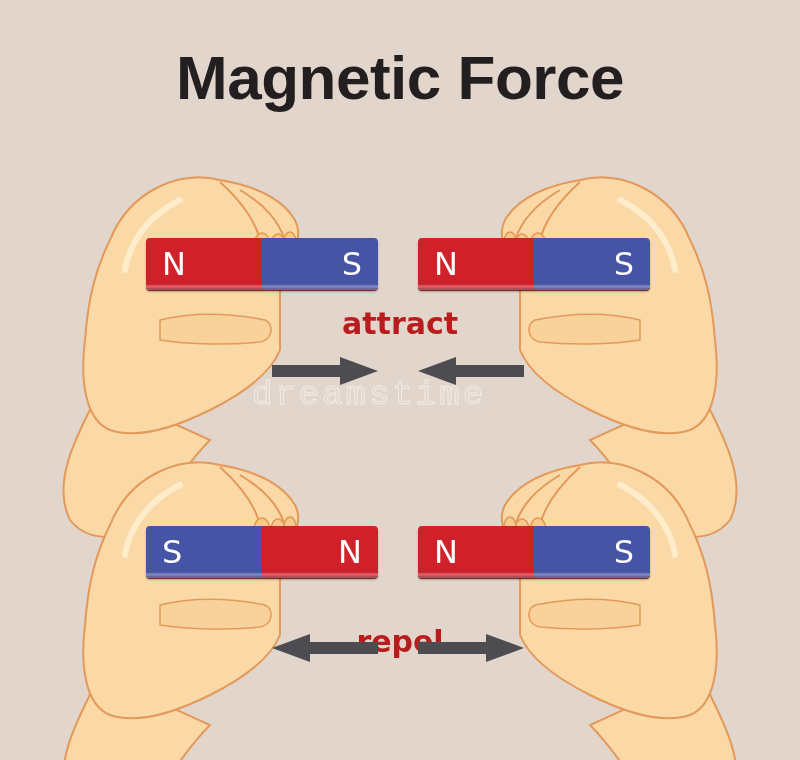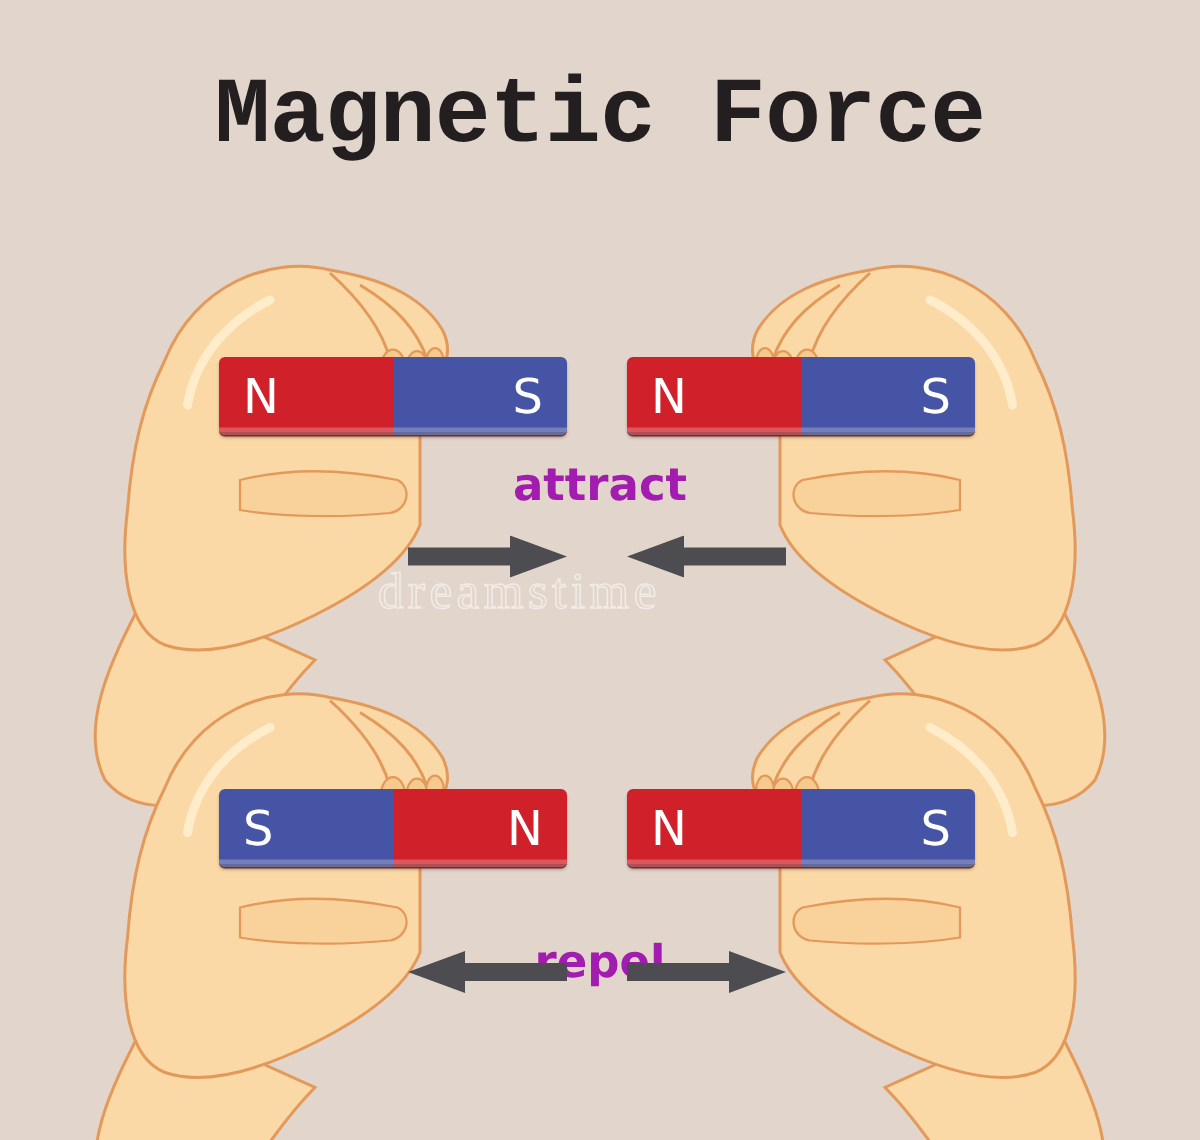--- a/index.html
+++ b/index.html
@@ -6,25 +6,25 @@
   body {
     width: 800px; height: 760px; overflow: hidden;
     background: #e2d5cb;
     font-family: "Liberation Sans", sans-serif;
     position: relative;
   }
   .title {
     position: absolute; left: 0; top: 42px; width: 800px;
     text-align: center; font-weight: bold; font-size: 62px;
     color: #231f20; letter-spacing: -0.5px;
-    font-family: Liberation Mono, monospace;
+    font-family: Liberation Sans, sans-serif;
   }
   .label {
     position: absolute; width: 200px; text-align: center;
-    font-weight: bold; font-size: 30px; color: #a21caf;
+    font-weight: bold; font-size: 30px; color: #b91c1c;
     font-family: "DejaVu Sans", sans-serif;
   }
   svg.hand { position: absolute; overflow: visible; }
   .magnet {
     position: absolute; width: 232px; height: 52px;
     border-radius: 4px; overflow: hidden; display: flex;
     box-shadow: 0 1px 0 #7a2a2a, 0 2px 2px rgba(0,0,0,0.25);
   }
   .pole {
     flex: 1; position: relative; display: flex; align-items: center;
@@ -41,21 +41,21 @@
   }
   .pole.left { justify-content: flex-start; padding-left: 16px; }
   .pole.right { justify-content: flex-end; padding-right: 16px; }
   .pole.n { background: #d0202a; }
   .pole.s { background: #4654a6; }
   svg.arrow { position: absolute; }
   .watermark {
     position: absolute; left: 252px; top: 376px; width: 300px;
     font-size: 34px; color: transparent;
     -webkit-text-stroke: 1px rgba(255,255,255,0.55);
-    letter-spacing: 3px; font-family: Liberation Serif, serif;
+    letter-spacing: 3px; font-family: Liberation Mono, monospace;
   }
 </style>
 </head>
 <body>
 
 <div class="title">Magnetic Force</div>
 
 <svg width="0" height="0" style="position:absolute">
   <defs>
     <g id="hand-shape">

